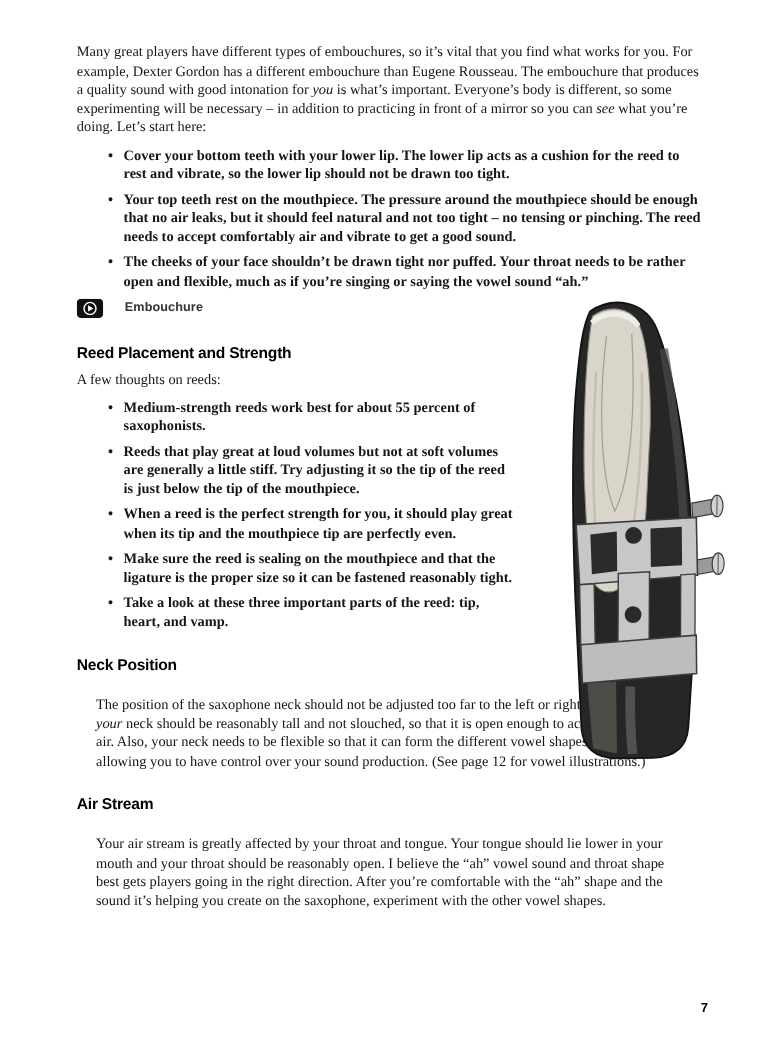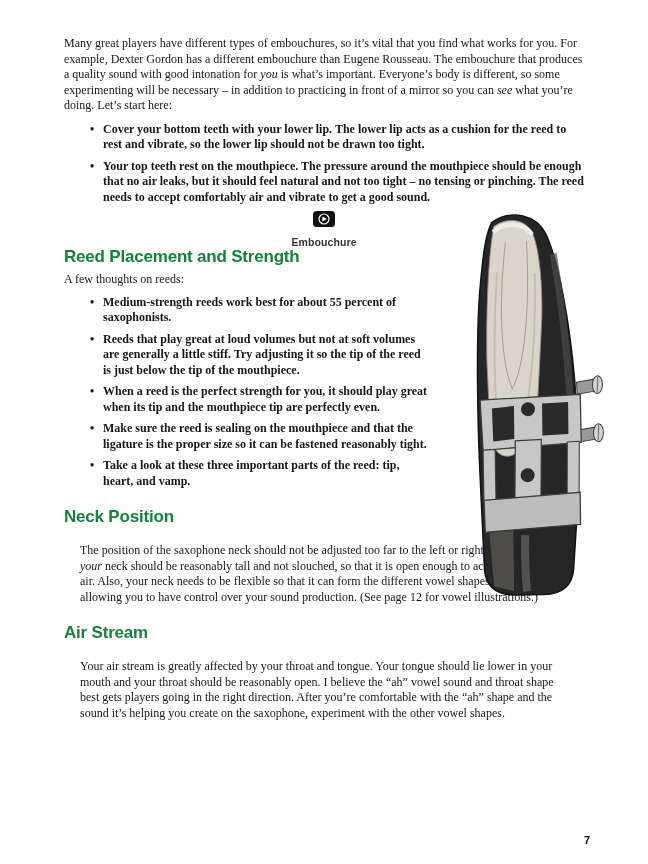--- a/index.html
+++ b/index.html
@@ -32,39 +32,38 @@
   }
   ul.bullets li::before {
     content: "\2022";
     position: absolute;
     left: 0;
     top: 0;
   }
   .video-row {
     display: flex;
     align-items: center;
-    gap: 8px;
+    gap: 18px;
     margin: 4px 0 0 0;
     height: 18px;
-    flex-direction: column;
   }
   .video-icon svg { display: block; }
   .video-label {
     font-family: "Liberation Sans", sans-serif;
     font-weight: bold;
     font-size: 10.5px;
     color: #333333;
     letter-spacing: 0.1px;
   }
   h2.section-heading {
     font-family: "Liberation Sans", sans-serif;
     font-weight: bold;
-    font-size: 17px;
+    font-size: 13px;
     letter-spacing: -0.2px;
-    color: #15803d;
+    color: #000000;
     margin: 18px 0 5px 0;
     line-height: 20px;
   }
   .reed-section { position: relative; }
   .lead { margin: 0 0 7px 0; }
   .reed-section ul.bullets { width: 338px; }
   .illustration {
     position: absolute;
     top: -34px;
     right: -22px;
@@ -87,20 +86,21 @@
 </head>
 <body>
 
 <div class="page">
 
   <p class="intro"><span>Many great players have different types of embouchures, so it’s vital that you find what works for you. For example, Dexter Gordon has a different embouchure than Eugene Rousseau. The embouchure that produces a quality sound with good intonation for </span><em class="emph">you</em><span> is what’s important. Everyone’s body is different, so some experimenting will be necessary – in addition to practicing in front of a mirror so you can </span><em class="emph">see</em><span> what you’re doing. Let’s start here:</span></p>
 
   <ul class="bullets">
     <li>Cover your bottom teeth with your lower lip. The lower lip acts as a cushion for the reed to rest and vibrate, so the lower lip should not be drawn too tight.</li>
     <li>Your top teeth rest on the mouthpiece. The pressure around the mouthpiece should be enough that no air leaks, but it should feel natural and not too tight – no tensing or pinching. The reed needs to accept comfortably air and vibrate to get a good sound.</li>
+    <li>The cheeks of your face shouldn’t be drawn tight nor puffed. Your throat needs to be rather open and flexible, much as if you’re singing or saying the vowel sound “ah.”</li>
   </ul>
 
   <div class="video-row">
     <span class="video-icon">
       <svg width="22" height="16" viewBox="0 0 22 16">
         <rect x="0" y="0" width="22" height="16" rx="3.5" fill="#101010"></rect>
         <circle cx="11" cy="8" r="5" fill="none" stroke="#ffffff" stroke-width="1.2"></circle>
         <polygon points="9.4,5.4 13.8,8 9.4,10.6" fill="#ffffff"></polygon>
       </svg>
     </span>

